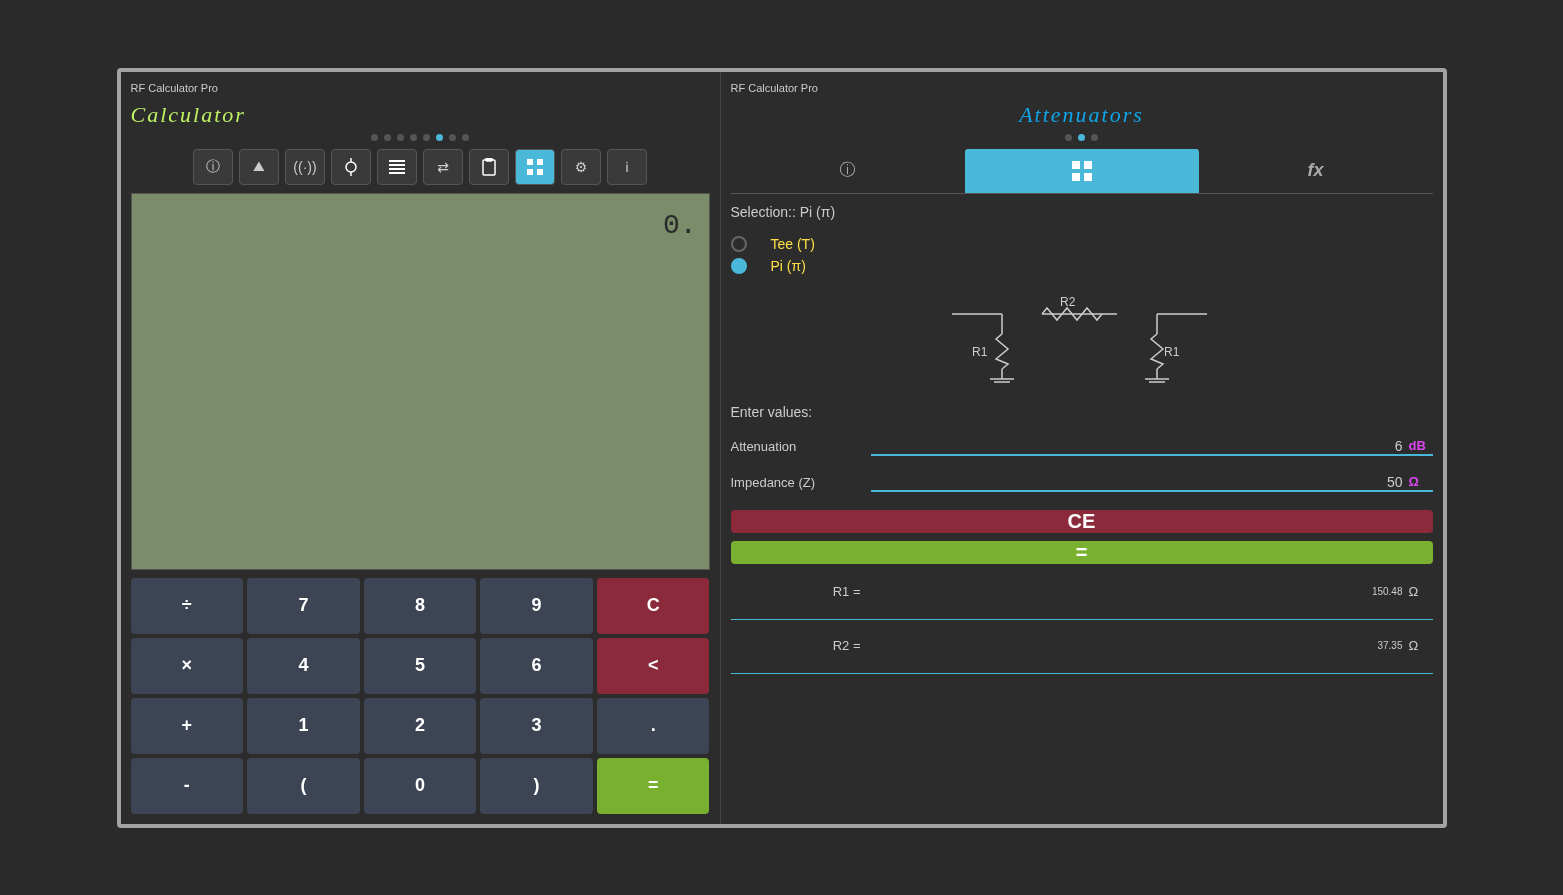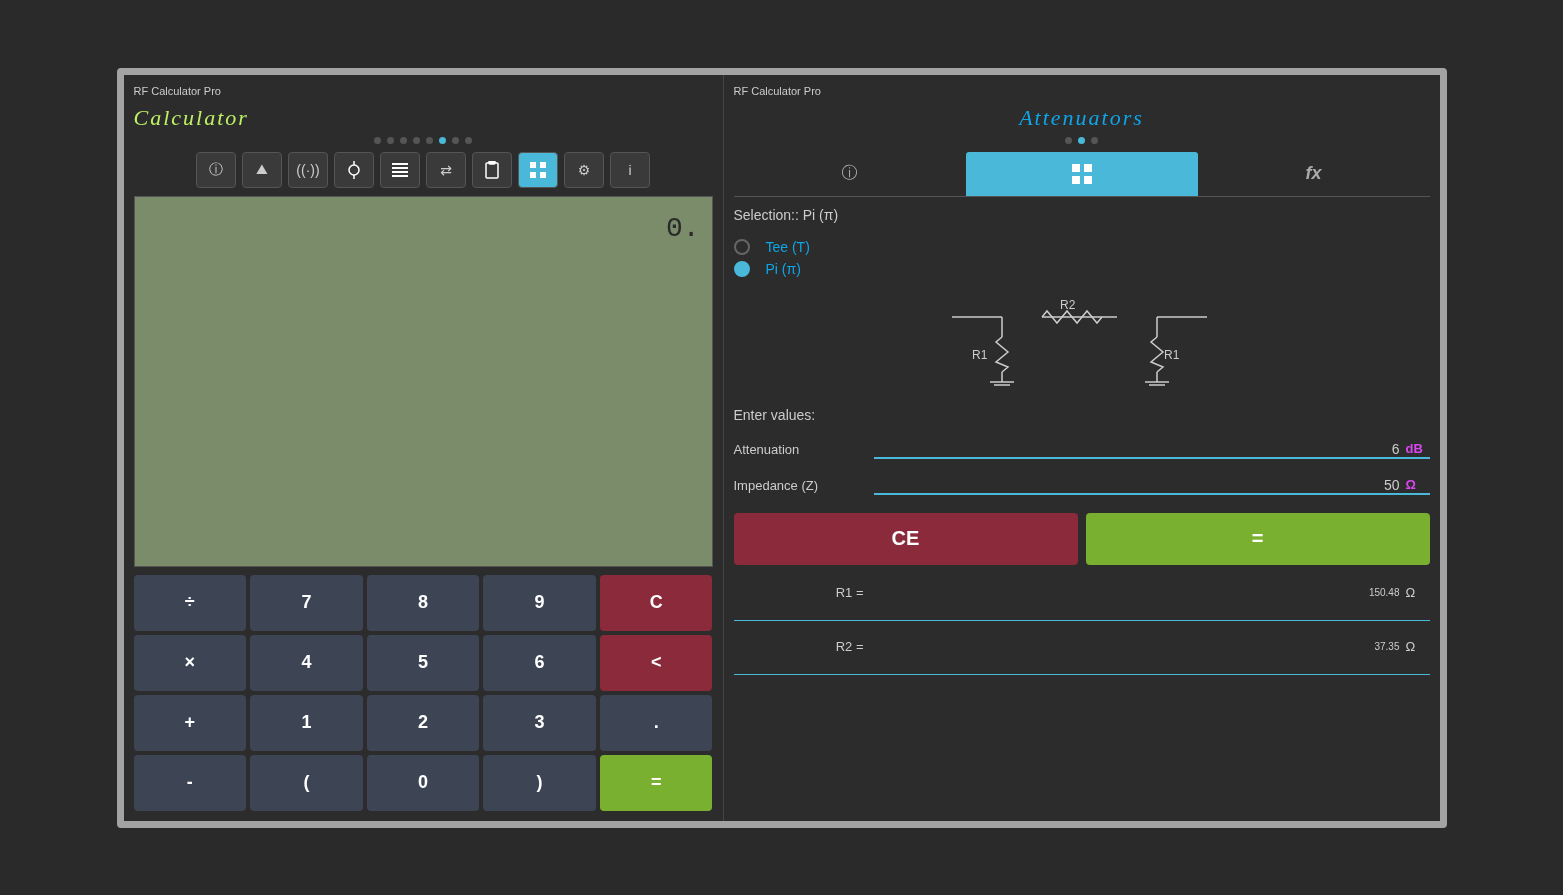--- a/index.html
+++ b/index.html
@@ -10,21 +10,21 @@
       display: flex;
       align-items: center;
       justify-content: center;
       font-family: Arial, sans-serif;
     }
     .app-container {
       width: 1330px;
       height: 760px;
       background: #1a1a1a;
       display: flex;
-      border: 7px solid #a3a3a3;
+      border: 4px solid #a3a3a3;
       border-radius: 4px;
     }
     
     .left-panel {
       width: 600px;
       background: #2c2c2c;
       border-right: 1px solid #444;
       display: flex;
       flex-direction: column;
       padding: 10px;
@@ -183,23 +183,23 @@
     }
     .radio-group {
       display: flex;
       flex-direction: column;
       gap: 6px;
       margin-bottom: 10px;
     }
     .radio-item {
       display: flex;
       align-items: center;
-      gap: 16px;
+      gap: 24px;
       font-size: 14px;
-      color: #0ea5e9;
+      color: #fde047;
       cursor: pointer;
     }
     .radio-circle {
       width: 16px;
       height: 16px;
       border-radius: 50%;
       border: 2px solid #666;
       background: transparent;
       flex-shrink: 0;
     }
@@ -249,20 +249,21 @@
     .field-unit {
       font-size: 13px;
       color: #d946ef;
       min-width: 24px;
       font-weight: bold;
     }
     .buttons-row {
       display: flex;
       gap: 8px;
       margin-bottom: 10px;
+      flex-direction: column;
     }
     .btn-ce {
       flex: 1;
       height: 52px;
       background: #8b2a3a;
       border: none;
       border-radius: 4px;
       color: #fff;
       font-size: 20px;
       font-weight: bold;

